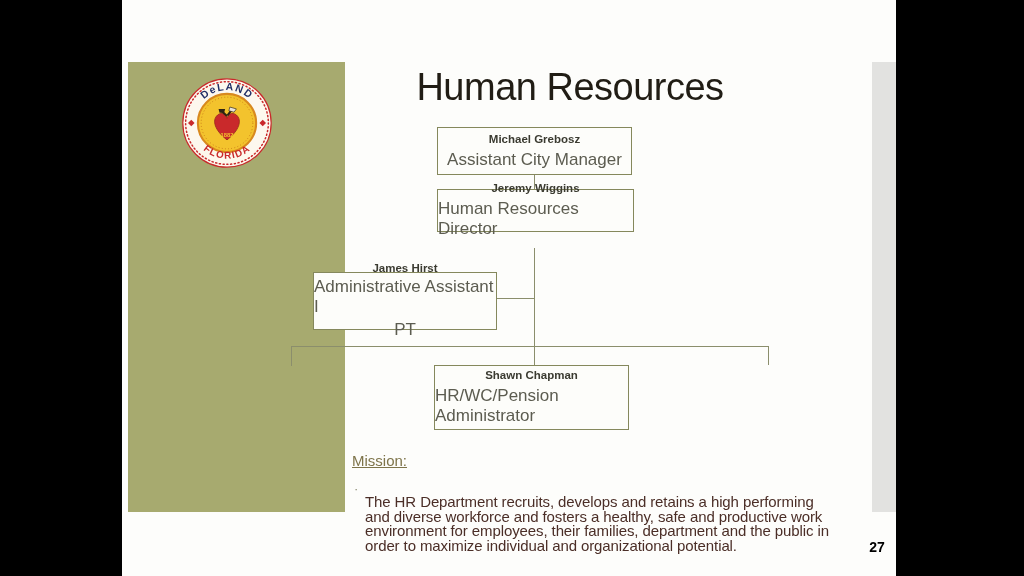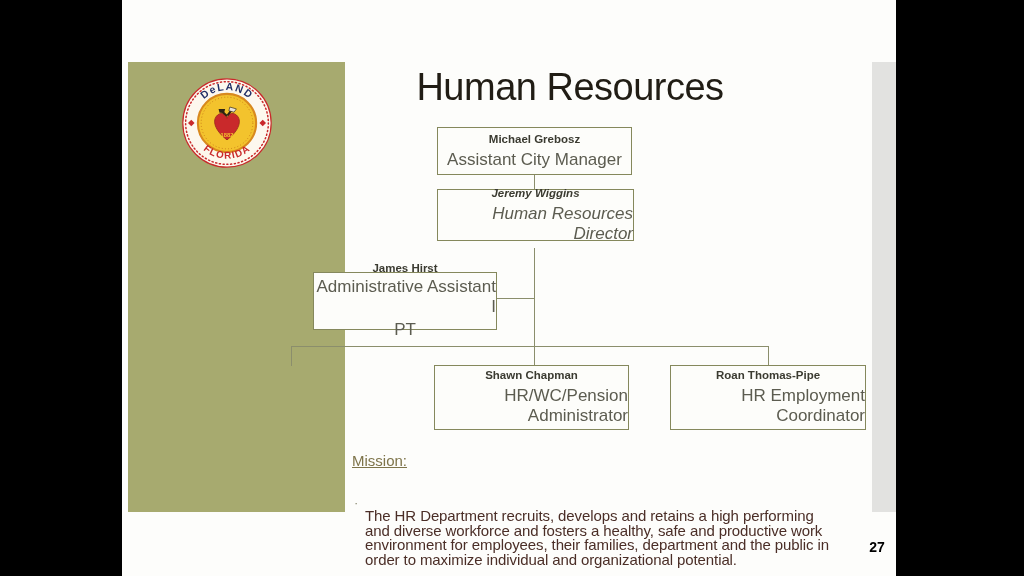--- a/index.html
+++ b/index.html
@@ -11,39 +11,39 @@
   .green-band { position:absolute; left:6px; top:62px; width:217px; height:450px;
                 background:#a7aa6f; }
   .gray-strip { position:absolute; left:750px; top:62px; width:24px; height:450px;
                 background:#e2e2e0; }
   .logo { position:absolute; left:58px; top:76px; width:94px; height:94px; }
   .slide-title { position:absolute; left:223px; top:66px; width:450px;
                  text-align:center; font-size:38px; letter-spacing:-0.5px;
                  color:#211d15; }
   .org-box { position:absolute; background:#fdfdfa; border:1px solid #85885c;
              display:flex; flex-direction:column; align-items:center;
-             justify-content:center; gap:5px; text-align:right; }
+             justify-content:center; gap:5px; text-align:left; }
   .org-name { font-size:11.5px; font-weight:bold; color:#3b3b31; }
   .org-title { font-size:17px; color:#5c5c50; }
   .box-michael { left:315px; top:127px; width:195px; height:48px; }
-  .box-jeremy  { left:315px; top:189px; width:197px; height:52px;font-style:italic; }
+  .box-jeremy  { left:315px; top:189px; width:197px; height:43px; }
   .box-james   { left:191px; top:272px; width:184px; height:58px; gap:3px; }
   .box-carrie  { left:74px;  top:366px; width:192px; height:62px; }
   .box-shawn   { left:312px; top:365px; width:195px; height:65px; }
   .box-roan    { left:548px; top:365px; width:196px; height:65px; }
   .conn { position:absolute; background:#8b8e6c; }
   .conn-v1 { left:412px; top:175px; width:1px; height:14px; }
   .conn-v2 { left:412px; top:248px; width:1px; height:117px; }
   .conn-hj { left:375px; top:298px; width:37px; height:1px; }
   .conn-h1 { left:169px; top:346px; width:478px; height:1px; }
   .conn-v3 { left:169px; top:346px; width:1px; height:20px; }
   .conn-v4 { left:646px; top:346px; width:1px; height:19px; }
   .mission { position:absolute; left:230px; top:452px; width:480px; }
   .mission-heading { font-size:15px; color:#7e744a; text-decoration:underline;
-                     margin-bottom:26px; }
+                     margin-bottom:12px; }
   .mission-row { display:flex; }
   .bullet-marker { width:13px; flex:0 0 13px; color:#8a8a72; font-size:13px;
                    line-height:15px; padding-left:2px; }
   .mission-body { width:465px; font-size:15px; line-height:0.98;
                   color:#4b2e27; letter-spacing:-0.1px;margin-top:14px; }
   .page-number { position:absolute; left:740px; top:539px; width:30px;
                  text-align:center; font-size:14px; font-weight:bold;
                  color:#000000; }
 </style>
 </head>
@@ -104,24 +104,20 @@
       <div class="org-title">Administrative Assistant I</div>
       <div class="org-title">PT</div>
     </div>
 
 
     <div class="org-box box-shawn">
       <div class="org-name">Shawn Chapman</div>
       <div class="org-title">HR/WC/Pension Administrator</div>
     </div>
 
-    <div class="org-box box-roan">
-      <div class="org-name">Roan Thomas-Pipe</div>
-      <div class="org-title">HR Employment Coordinator</div>
-    </div>
 
     <div class="mission">
       <div class="mission-heading">Mission:</div>
       <div class="mission-row">
         <div class="bullet-marker">·</div>
         <div class="mission-body">The HR Department recruits, develops and retains a high performing and diverse workforce and fosters a healthy, safe and productive work environment for employees, their families, department and the public in order to maximize individual and organizational potential.</div>
       </div>
     </div>
 
     <div class="page-number">27</div>

